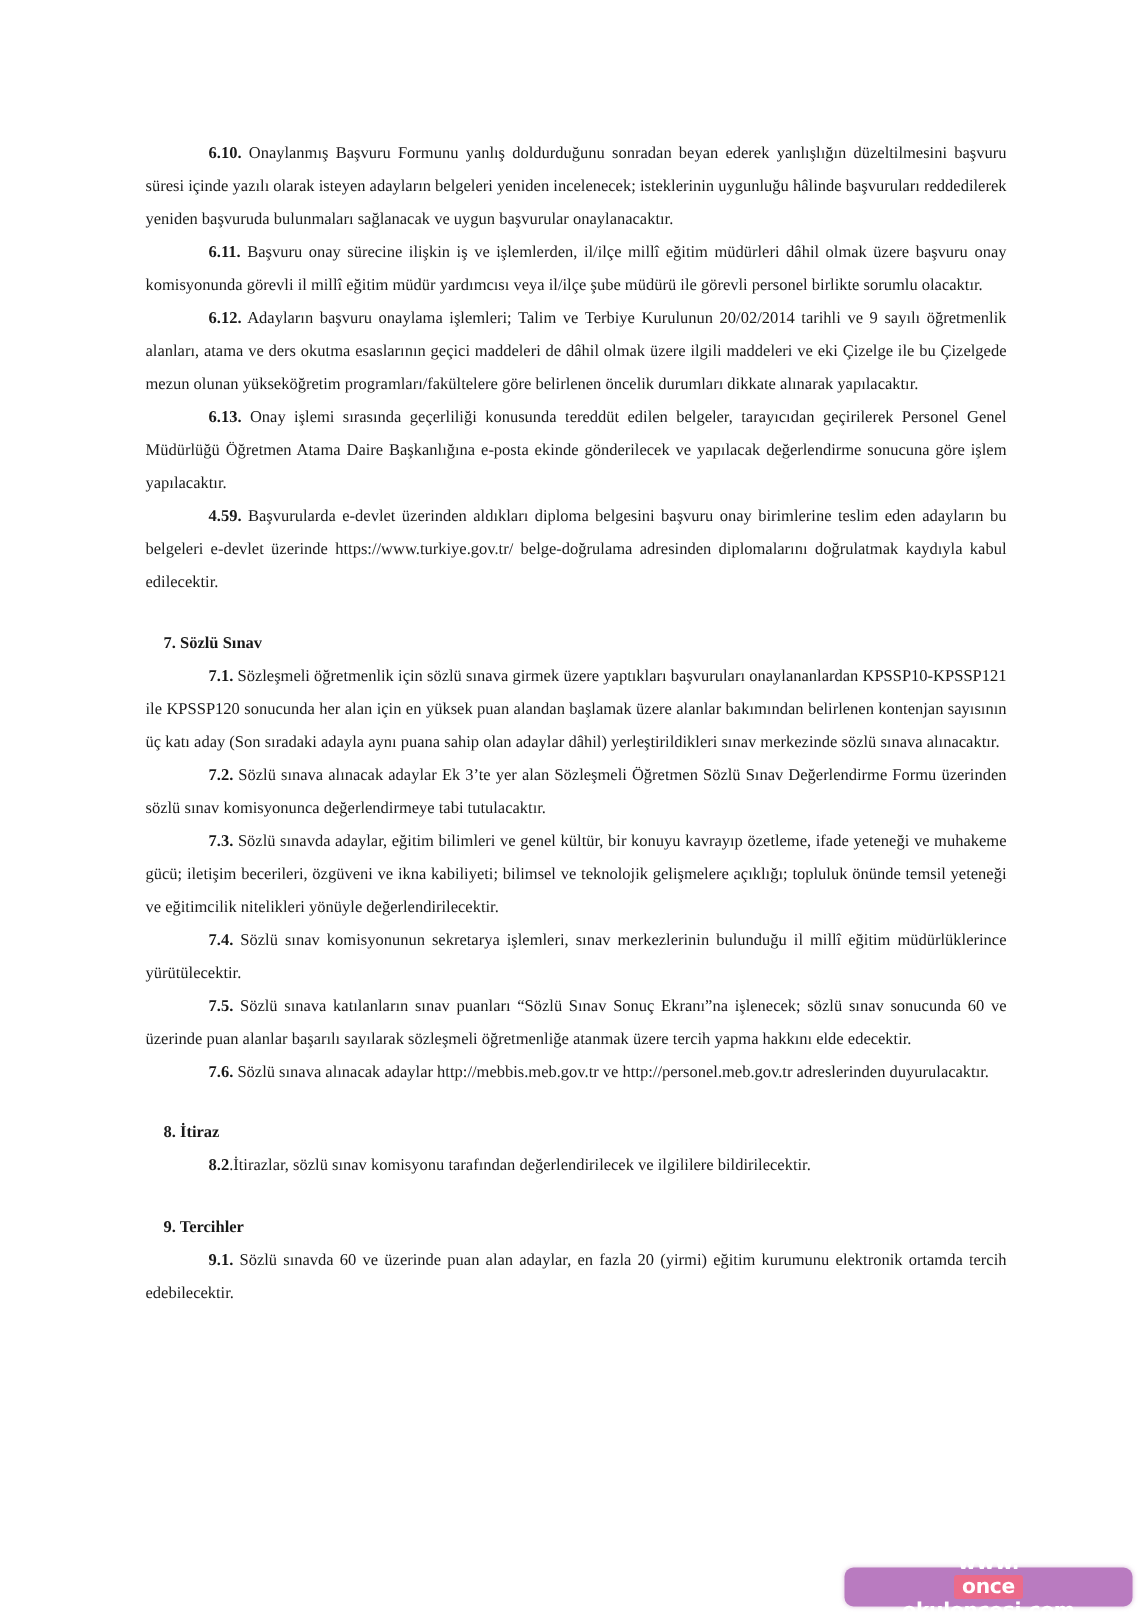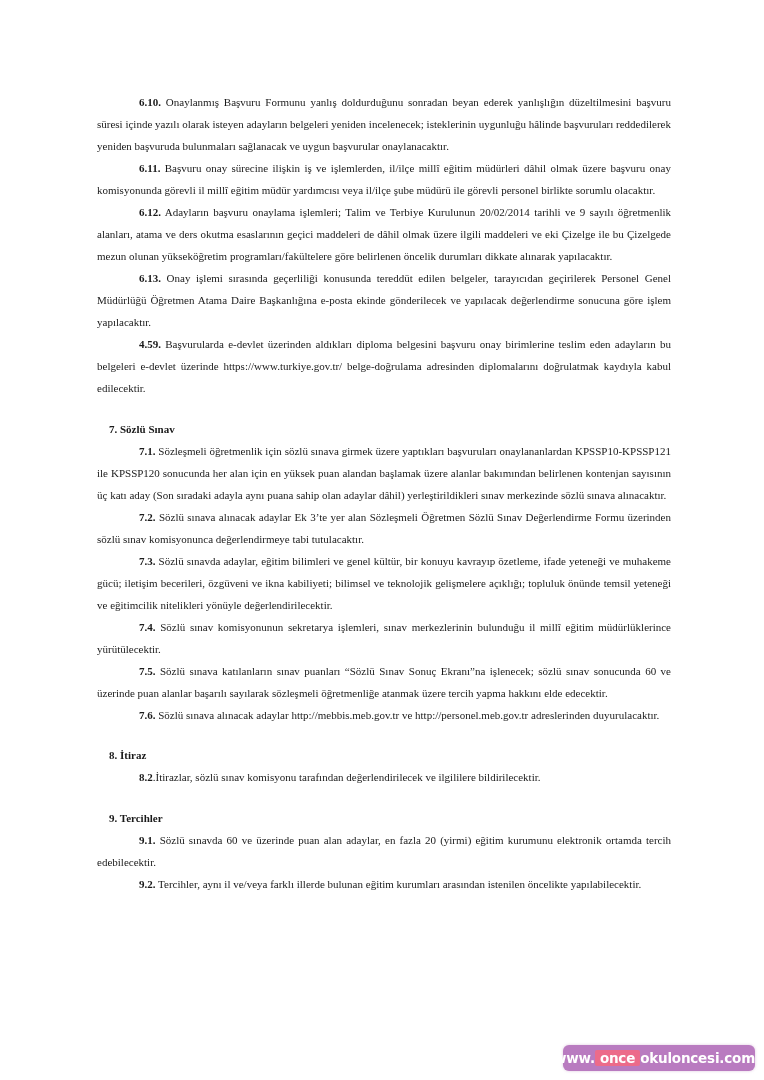--- a/index.html
+++ b/index.html
@@ -43,27 +43,28 @@
       position: absolute;
       left: 563px;
       top: 1045px;
       width: 192px;
       height: 26px;
       border-radius: 6px;
       background: #b97bc0;
       box-shadow: 0 0 3px rgba(200,160,200,0.6);
       display: flex;
       align-items: center;
-      justify-content: flex-end;
+      justify-content: center;
       font-family: "DejaVu Sans", "Liberation Sans", sans-serif;
       font-weight: bold;
       font-size: 13.5px;
       color: #ffffff;
       letter-spacing: -0.2px;
       white-space: nowrap;
+      flex-direction: column;
     }
     .watermark .hl {
       background: #ec6b8a;
       border-radius: 2px;
       padding: 0 5px;
     }
   </style>
 </head>
 <body>
 
@@ -88,21 +89,20 @@
   </div>
 
   <div class="section">
     <p class="heading">8. İtiraz</p>
     <p class="para"><span class="num">8.2</span><span>.İtirazlar, sözlü sınav komisyonu tarafından değerlendirilecek ve ilgililere bildirilecektir.</span></p>
   </div>
 
   <div class="section">
     <p class="heading">9. Tercihler</p>
     <p class="para"><span class="num">9.1.</span><span> Sözlü sınavda 60 ve üzerinde puan alan adaylar, en fazla 20 (yirmi) eğitim kurumunu elektronik ortamda tercih edebilecektir.</span></p>
-    <p class="para"><span class="num">9.2.</span><span> Tercihler, aynı il ve/veya farklı illerde bulunan eğitim kurumları arasından istenilen öncelikte yapılabilecektir.</span></p>
   </div>
 
 </div>
 
 <div class="watermark" style="background: rgb(185, 123, 192);">
   <span>www.</span>
     <span class="hl" style="background: rgb(236, 107, 138);">once</span>
     <span>okuloncesi.com</span>
 </div>
 

